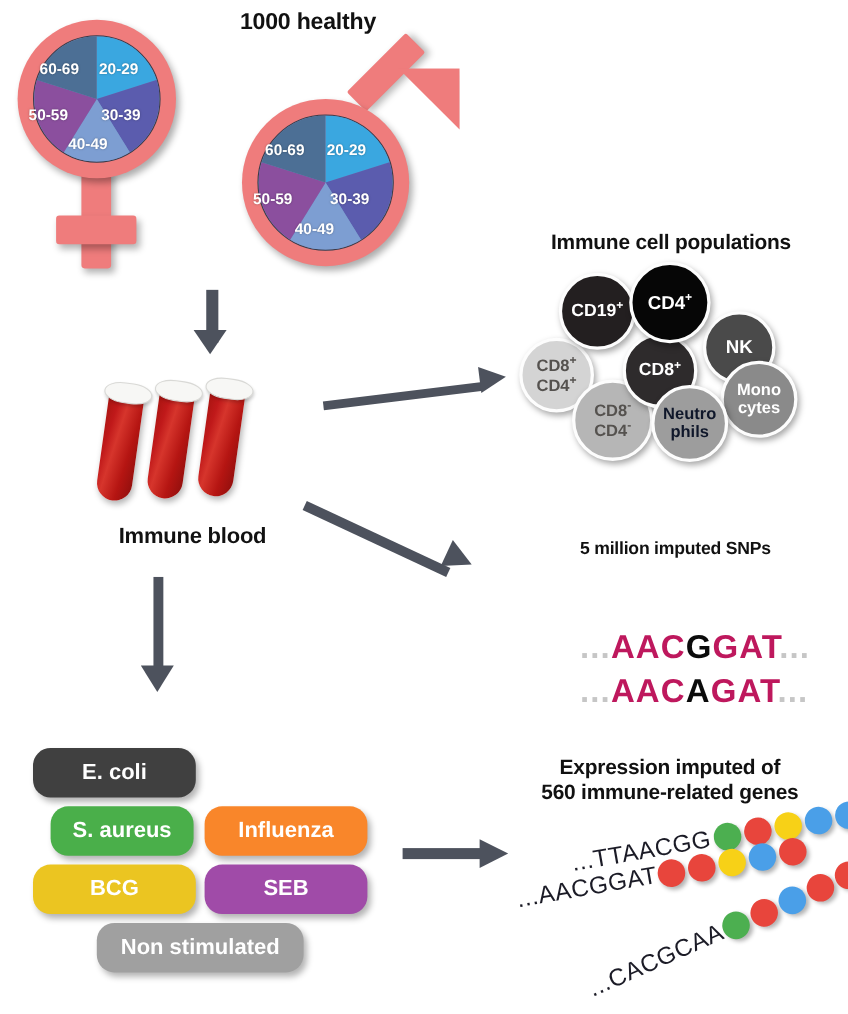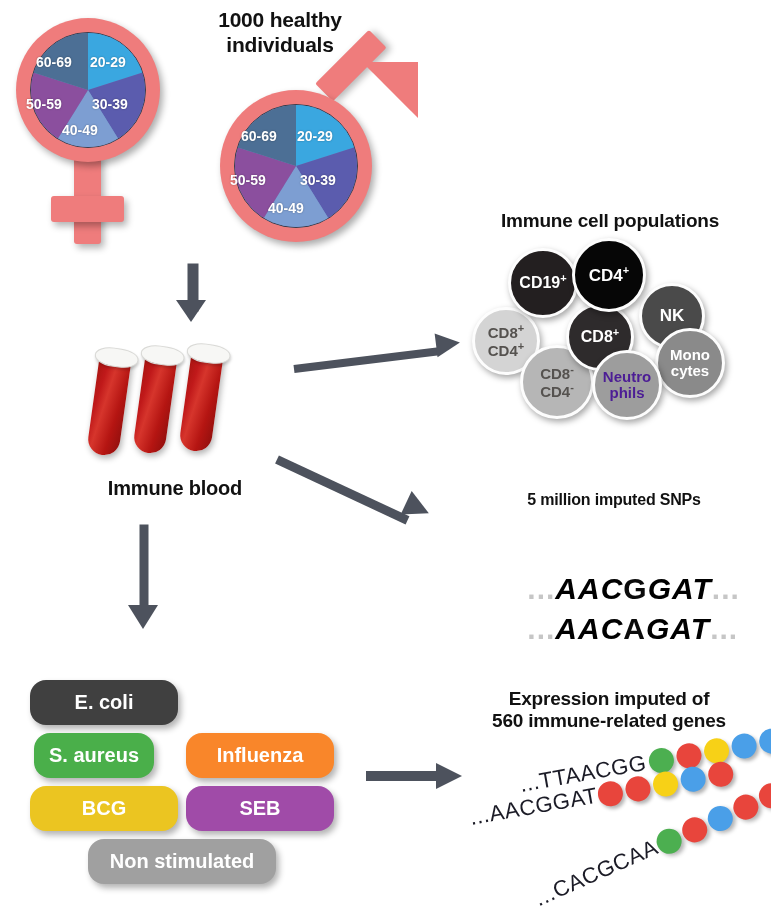--- a/index.html
+++ b/index.html
@@ -37,21 +37,21 @@
 
   
   .cellcircle{position:absolute;border-radius:50%;border:3px solid #fdfdfd;
               box-sizing:border-box;display:flex;align-items:center;justify-content:center;
               text-align:center;font-weight:bold;line-height:1.05;
               box-shadow:2px 3px 6px rgba(0,0,0,.35);}
 
   
   .snpseq{position:absolute;font-weight:bold;white-space:pre;letter-spacing:1px;}
   .snpseq .faint{color:#c6c6c6;}
-  .snpseq .mid{color:#000000;font-style:italic;}
+  .snpseq .mid{color:#be185d;}
   .snpseq .dark{color:#0b0b0b;}
 
   
   .stimbox{position:absolute;border-radius:16px;display:flex;align-items:center;
            justify-content:center;color:#fff;font-weight:bold;
            box-shadow:3px 4px 6px rgba(0,0,0,.3);}
 
   
   .strand{position:absolute;transform-origin:0 50%;white-space:nowrap;
           display:flex;align-items:center;}
@@ -59,21 +59,20 @@
   .bead{border-radius:50%;display:inline-block;
         box-shadow:2px 3px 4px rgba(0,0,0,.3);}
 </style>
 </head>
 <body>
 
 <div id="stage">
 
   <div class="abs ttl" style="left:180px;top:8px;width:200px;font-size:21px;">
     <div>1000 healthy</div>
-    <div>individuals</div>
   </div>
 
   <div class="sym" style="left:8px;top:14px;width:180px;height:230px;">
 
     <div class="fbar" style="left:66px;top:140px;width:27px;height:90px;border-radius:3px;"></div>
 
     <div class="fbar" style="left:43px;top:182px;width:73px;height:26px;border-radius:3px;"></div>
 
     <div class="ring" style="left:8px;top:4px;width:144px;height:144px;"></div>
 
@@ -175,21 +174,21 @@
     </div>
 
     <div class="cellcircle" style="left:566px;top:303px;width:68px;height:68px;background:#2e2b2c;color:#ffffff;font-size:16px;z-index:4;">
       <span>CD8<sup style="font-size:11px;">+</sup></span>
     </div>
 
     <div class="cellcircle" style="left:520px;top:345px;width:74px;height:74px;background:#b6b6b6;color:#55524f;font-size:15px;z-index:3;">
       <span>CD8<sup style="font-size:11px;">-</sup><br>CD4<sup style="font-size:11px;">-</sup></span>
     </div>
 
-    <div class="cellcircle" style="left:592px;top:350px;width:70px;height:70px;background:#9d9d9d;color:#4c1d95;font-size:15px;z-index:6;">
+    <div class="cellcircle" style="left:592px;top:350px;width:70px;height:70px;background:#9d9d9d;color:#0f172a;font-size:15px;z-index:6;">
       <span>Neutro<br>phils</span>
     </div>
 
     <div class="cellcircle" style="left:655px;top:328px;width:70px;height:70px;background:#8a8a8a;color:#ffffff;font-size:15px;z-index:5;">
       <span>Mono<br>cytes</span>
     </div>
   </div>
 
   <div class="abs ttl" style="left:458px;top:491px;width:312px;font-size:16px;">5 million imputed SNPs</div>
 
@@ -198,21 +197,21 @@
   </div>
 
   <div class="snpseq" style="left:490px;top:578px;font-size:30px;">
     <span class="faint">...</span><span class="mid">AAC</span><span class="dark">A</span><span class="mid">GAT</span><span class="faint">...</span>
   </div>
 
   <div class="abs" style="left:30px;top:680px;width:320px;height:215px;">
     <div class="stimbox" style="left:0px;top:0px;width:148px;height:45px;background:#404040;font-size:20px;">
       <span>E. coli</span>
       </div>
-    <div class="stimbox" style="left:4px;top:53px;width:120px;height:45px;background:#4aaf4a;font-size:20px;">
+    <div class="stimbox" style="left:16px;top:53px;width:130px;height:45px;background:#4aaf4a;font-size:20px;">
       <span>S. aureus</span>
       </div>
     <div class="stimbox" style="left:156px;top:53px;width:148px;height:45px;background:#f9862a;font-size:20px;">
       <span>Influenza</span>
       </div>
     <div class="stimbox" style="left:156px;top:106px;width:148px;height:45px;background:#a04ba8;font-size:20px;">
       <span>SEB</span>
       </div>
     <div class="stimbox" style="left:0px;top:106px;width:148px;height:45px;background:#ebc521;font-size:20px;">
       <span>BCG</span>

